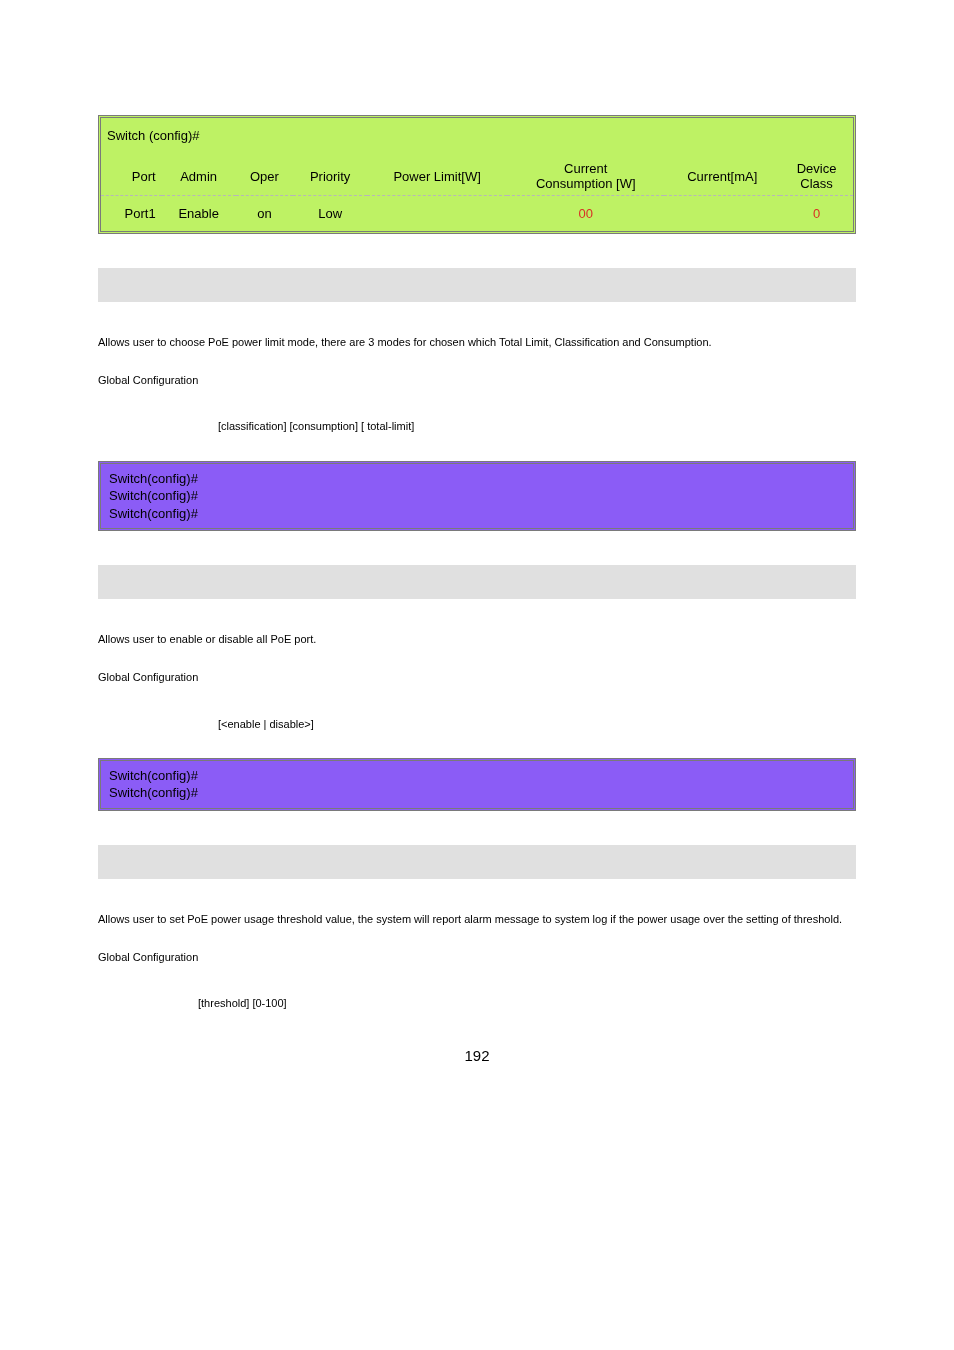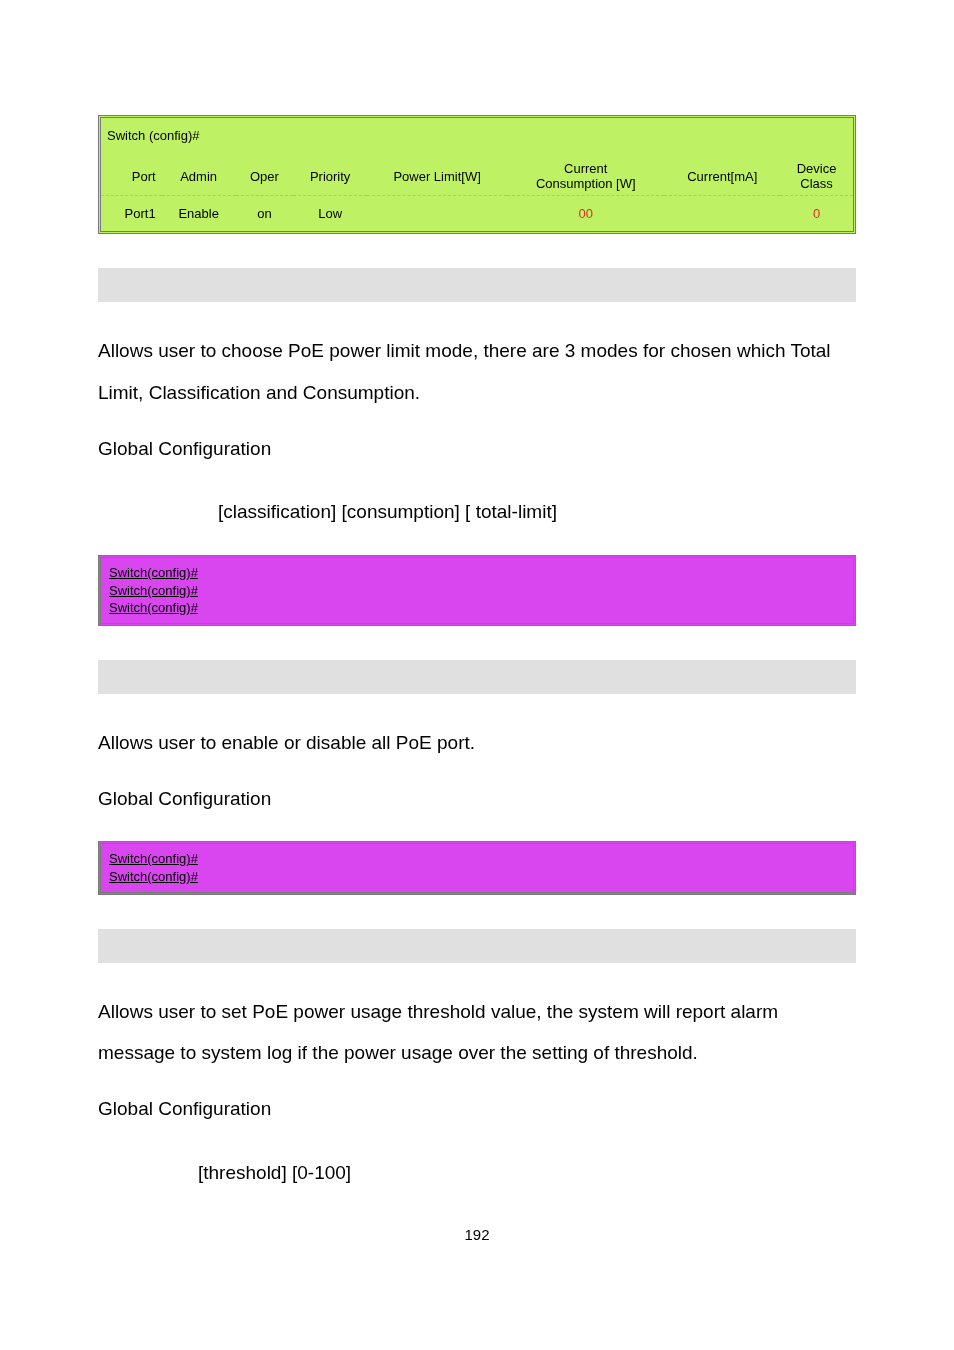--- a/index.html
+++ b/index.html
@@ -46,34 +46,33 @@
   }
   .tbl .data-row td:first-child { text-align: right; }
   .red { color: #d93025; }
   .section-bar {
     background: #e0e0e0;
     margin: 34px 98px 0 98px;
     height: 34px;
   }
   .section-body {
     margin: 28px 98px 0 98px;
-    font-size: 19px;
+    font-size: 11px;
     line-height: 2.2;
   }
   .para { margin-bottom: 14px; }
   .mode-line { margin-top: 14px; margin-bottom: 22px; }
   .syntax-line { margin: 22px 0 22px 120px; }
   .example-box {
     margin: 14px 98px 0 98px;
     border: 3px double #7a7a7a;
-    background: #d946ef;
+    background: #8b5cf6;
     padding: 6px 8px;
     line-height: 1.35;
     font-size: 13px;
-    text-decoration: underline;
   }
   .page-num {
     text-align: center;
     margin-top: 32px;
     font-size: 15px;
   }
 </style>
 </head>
 <body>
 
@@ -124,20 +123,21 @@
   <div class="example-box">
     <div>Switch(config)#</div>
     <div>Switch(config)#</div>
     <div>Switch(config)#</div>
   </div>
 
   <div class="section-bar"></div>
   <div class="section-body">
     <div class="para">Allows user to enable or disable all PoE port.</div>
     <div class="mode-line">Global Configuration</div>
+    <div class="syntax-line">[&lt;enable | disable&gt;]</div>
   </div>
   <div class="example-box">
     <div>Switch(config)#</div>
     <div>Switch(config)#</div>
   </div>
 
   <div class="section-bar"></div>
   <div class="section-body">
     <div class="para">Allows user to set PoE power usage threshold value, the system will report alarm message to system log if the power usage over the setting of threshold.</div>
     <div class="mode-line">Global Configuration</div>

